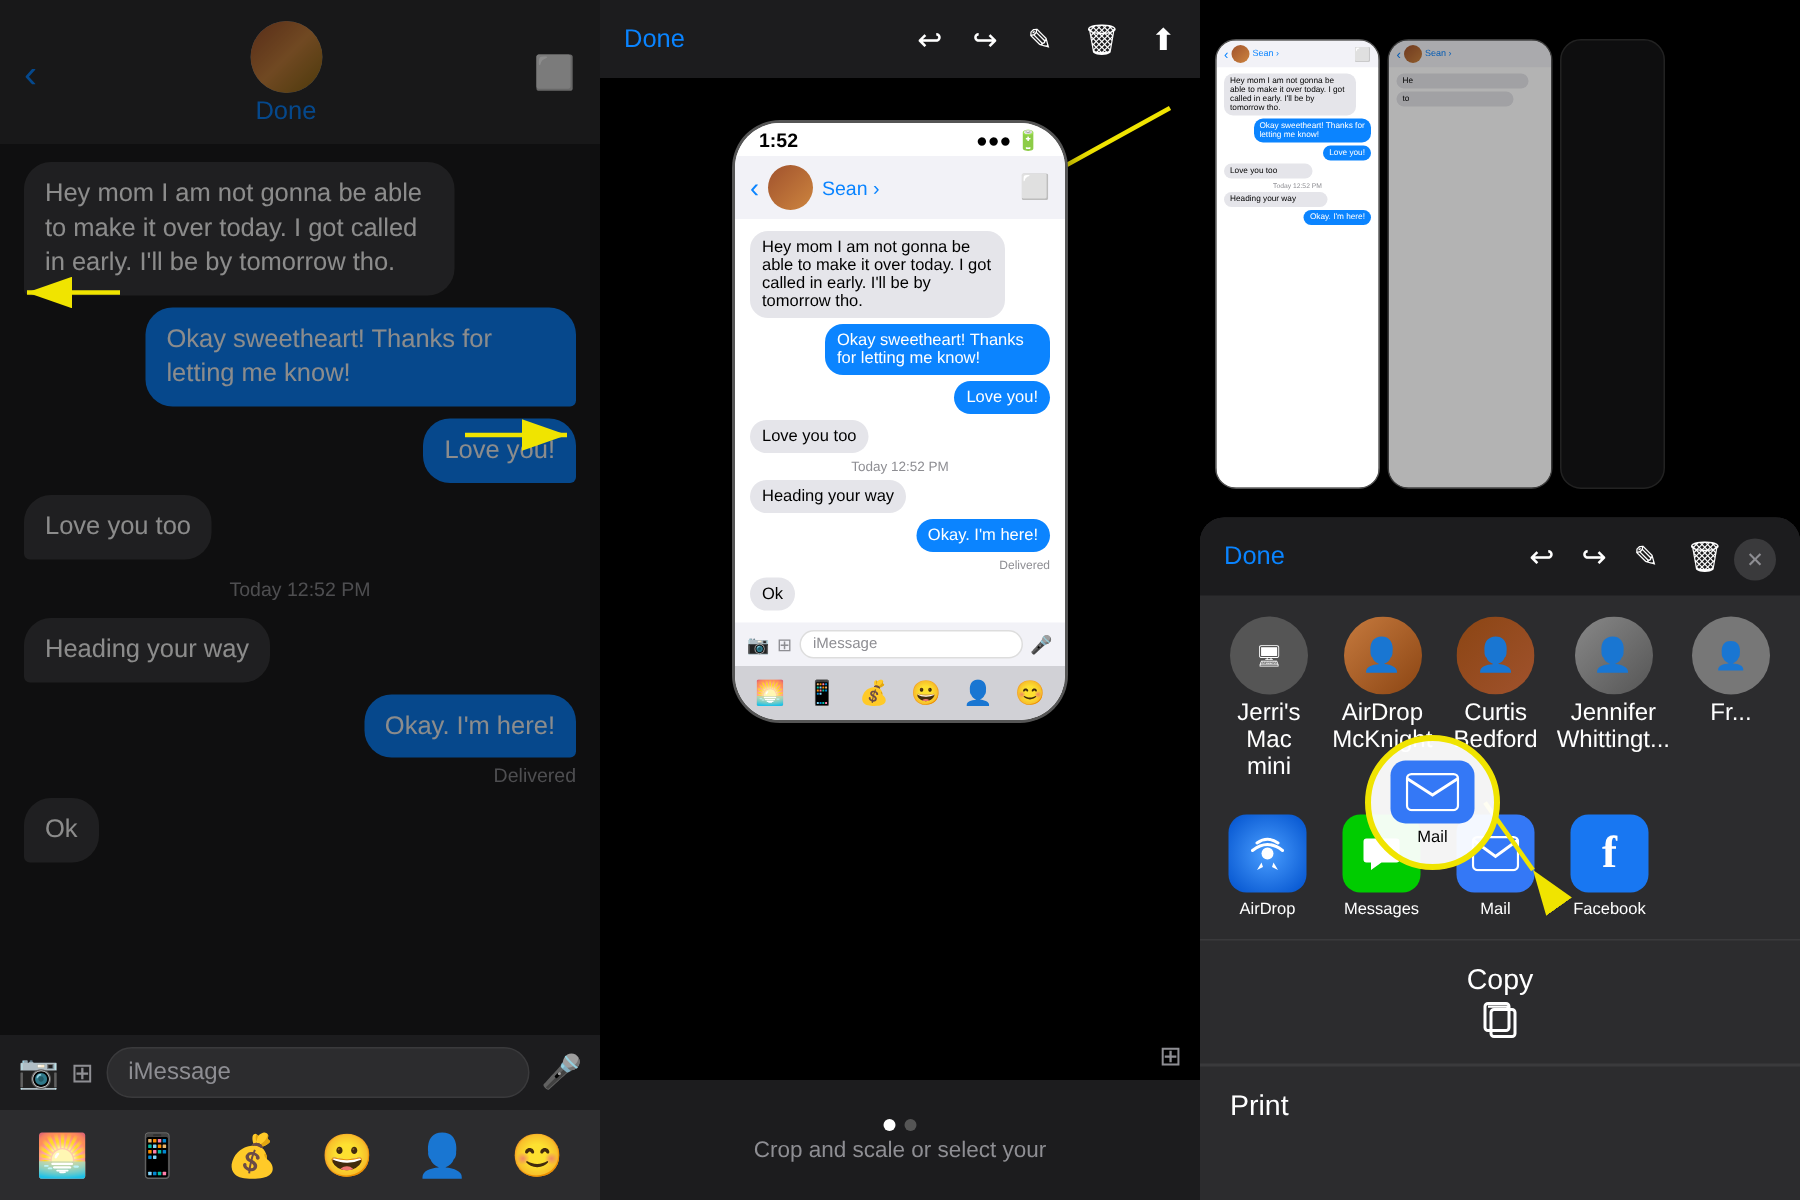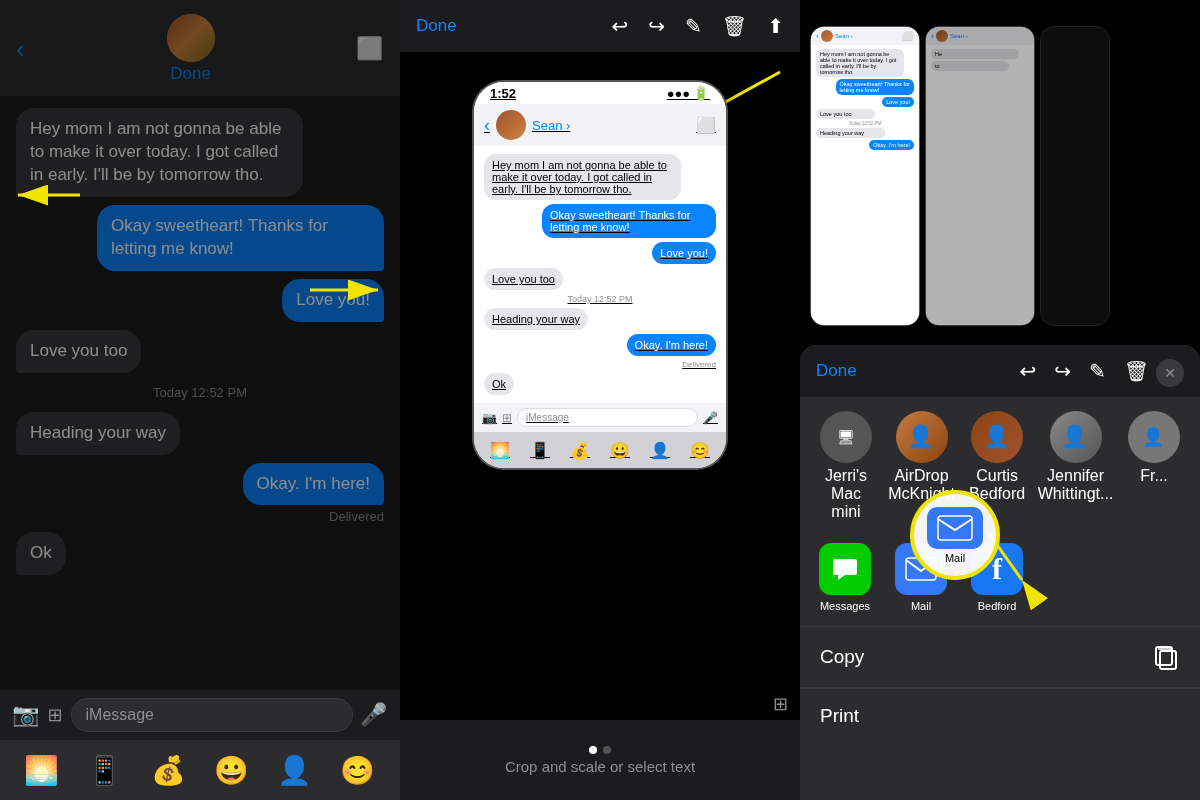--- a/index.html
+++ b/index.html
@@ -482,20 +482,21 @@
     .mail-icon-box { background: #3478f6; }
     .facebook-icon-box { background: #1877f2; }
 
     
     .copy-row {
       display: flex;
       align-items: center;
       justify-content: space-between;
       padding: 16px 20px;
       border-bottom: 1px solid #3a3a3c;
+      flex-direction: column;
     }
 
     .copy-label {
       color: #fff;
       font-size: 19px;
     }
 
     
     .print-row {
       display: flex;
@@ -607,21 +608,21 @@
       <span class="p2-icon">↩</span>
       <span class="p2-icon">↪</span>
       <span class="p2-icon">✎</span>
       <span class="p2-icon">🗑</span>
       <span class="p2-icon">⬆</span>
     </div>
   </div>
 
   <div style="position:relative; display:flex; justify-content:center; align-items:flex-start; padding-top:30px; height:600px;">
 
-    <div class="screenshot-frame" style="width:252px; position:relative; z-index:5;text-decoration:underline;">
+    <div class="screenshot-frame" style="width:220px; position:relative; z-index:5;">
 
       <div class="ss-status-bar">
         <span>1:52</span>
         <span>●●● 🔋</span>
       </div>
 
       <div class="ss-header">
         <span class="ss-back">‹</span>
         <div class="ss-avatar"></div>
         <span class="ss-name">Sean ›</span>
@@ -673,21 +674,21 @@
       </defs>
       <line x1="380" y1="20" x2="235" y2="100" stroke="#f0e400" stroke-width="3" marker-end="url(#yArrow)"></line>
     </svg>
   </div>
 
   <div class="panel2-bottom">
     <div class="dots">
       <div class="dot active"></div>
       <div class="dot"></div>
     </div>
-    <span class="crop-label">Crop and scale or select text</span>
+    <span class="crop-label">Crop and scale or select your</span>
   </div>
 
   <span class="page-indicator" style="bottom:85px; right:12px; color:#8e8e93; font-size:18px; position:absolute;">⊞</span>
 </div>
 
 <div class="panel3">
 
   <div style="position:absolute; top:0; left:0; right:0; height:360px; background:#000; display:flex; gap:5px; padding:26px 10px 0; overflow:hidden;">
 
     <div style="width:110px; height:300px; border-radius:14px; overflow:hidden; background:#2c2c2e; border:1px solid #555; flex-shrink:0;">
@@ -768,20 +769,32 @@
       <div class="person-item">
         <div class="person-avatar" style="background:#777;">
           <span style="font-size:18px;">👤</span>
         </div>
         <span class="person-name">Fr...</span>
       </div>
     </div>
 
     <div class="apps-row">
       <div class="app-item">
+        <div class="app-icon-box airdrop-icon-box">
+          <svg width="28" height="28" viewBox="0 0 28 28">
+            <circle cx="14" cy="14" r="4" fill="white"></circle>
+            <path d="M 7 7 Q 14 2 21 7" fill="none" stroke="white" stroke-width="2" stroke-linecap="round"></path>
+            <path d="M 4 12 Q 14 4 24 12" fill="none" stroke="white" stroke-width="2" stroke-linecap="round"></path>
+            <path d="M 10 20 L 7 25 L 11 23" fill="white"></path>
+            <path d="M 18 20 L 21 25 L 17 23" fill="white"></path>
+          </svg>
+        </div>
+        <span class="app-label">AirDrop</span>
+      </div>
+      <div class="app-item">
         <div class="app-icon-box messages-icon-box">
           <svg width="30" height="30" viewBox="0 0 30 30">
             <path d="M5 5 H25 Q27 5 27 7 V19 Q27 21 25 21 H15 L8 26 V21 H5 Q3 21 3 19 V7 Q3 5 5 5Z" fill="white"></path>
           </svg>
         </div>
         <span class="app-label">Messages</span>
       </div>
       <div class="app-item">
         <div class="app-icon-box mail-icon-box">
           <svg width="32" height="24" viewBox="0 0 32 24">
@@ -789,21 +802,21 @@
             <path d="M1 3 L16 14 L31 3" fill="none" stroke="white" stroke-width="2"></path>
             <rect x="1" y="1" width="30" height="22" rx="3" fill="none" stroke="white" stroke-width="1.5"></rect>
           </svg>
         </div>
         <span class="app-label">Mail</span>
       </div>
       <div class="app-item">
         <div class="app-icon-box facebook-icon-box">
           <span style="color:white;font-size:30px;font-weight:bold;font-family:serif;">f</span>
         </div>
-        <span class="app-label">Bedford</span>
+        <span class="app-label">Facebook</span>
       </div>
     </div>
 
     <div class="copy-row">
       <span class="copy-label">Copy</span>
       <svg width="28" height="28" viewBox="0 0 28 28">
         <rect x="8" y="8" width="16" height="18" rx="2" fill="none" stroke="white" stroke-width="2"></rect>
         <path d="M6 6 H18 Q20 6 20 8" fill="none" stroke="white" stroke-width="1.5"></path>
         <rect x="4" y="4" width="16" height="18" rx="2" fill="none" stroke="white" stroke-width="2"></rect>
       </svg>

